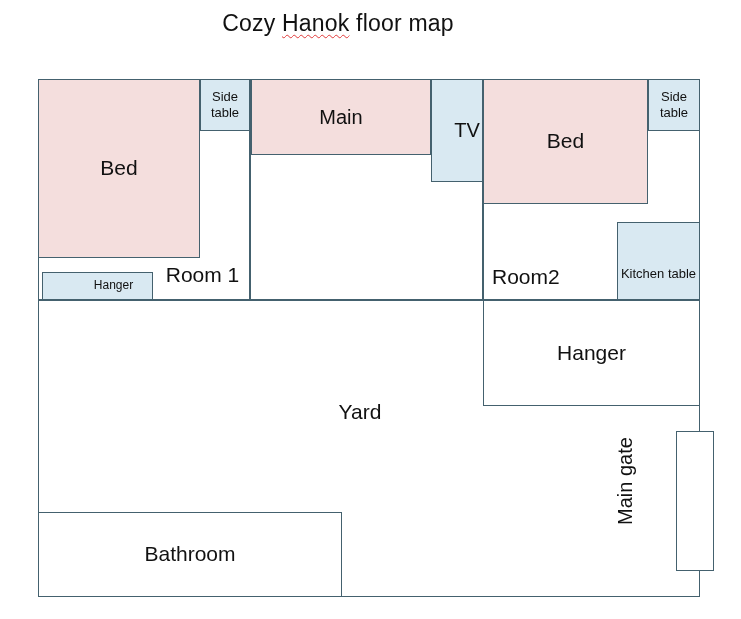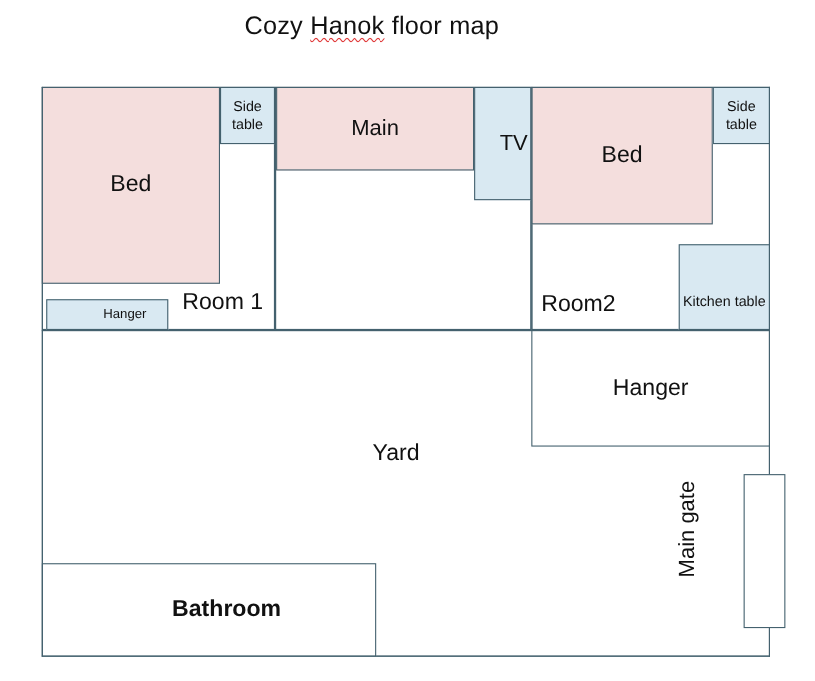--- a/index.html
+++ b/index.html
@@ -146,17 +146,17 @@
 
   <div class="label lbl-lg center" style="left:155px; top:255px; width:95px; height:40px;">Room 1</div>
 
 
   <div class="label lbl-lg" style="left:492px; top:258px; width:160px; height:38px; display:flex; align-items:center;">Room2</div>
 
   <div class="label lbl-lg center" style="left:483px; top:333px; width:217px; height:40px;">Hanger</div>
 
   <div class="label lbl-lg center" style="left:280px; top:392px; width:160px; height:40px;">Yard</div>
 
-  <div class="label lbl-lg center" style="left:54px; top:534px; width:304px; height:40px;font-weight:bold;">Bathroom</div>
+  <div class="label lbl-lg center" style="left:38px; top:534px; width:304px; height:40px;">Bathroom</div>
 
   <div class="label lbl-md rot90 center" style="left:625px; top:481px; width:140px; height:38px; margin-left:-70px; margin-top:-19px;">Main gate</div>
 
 </div>
 
 </body></html>

